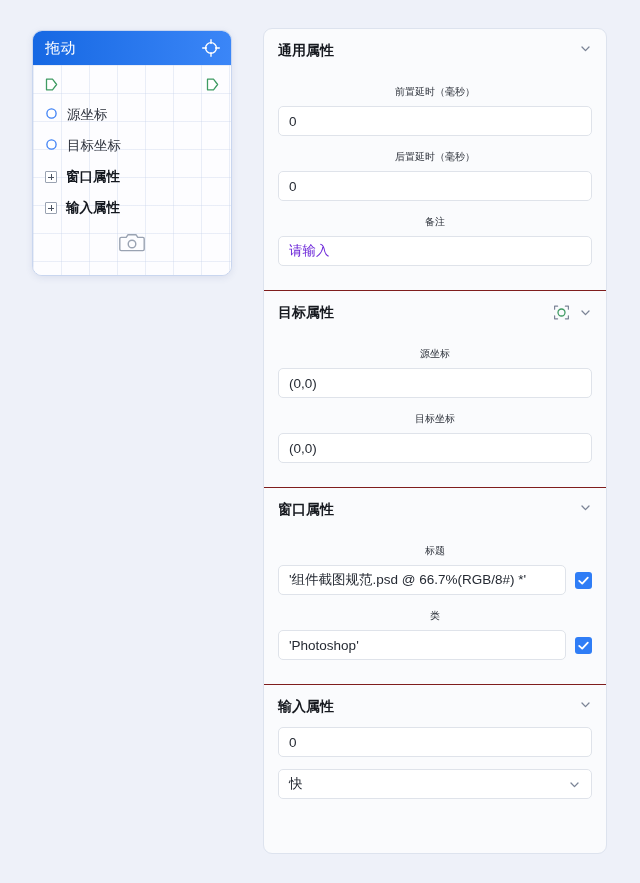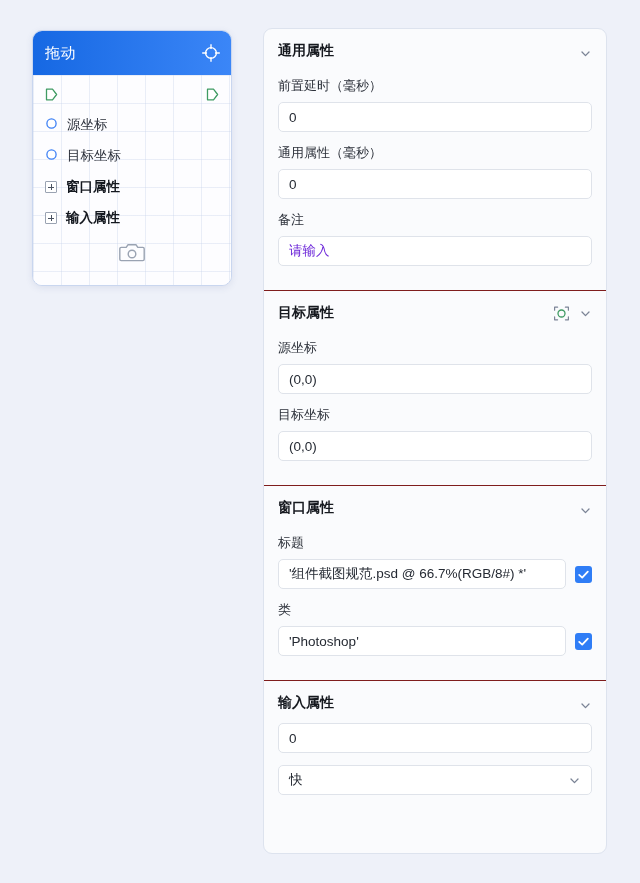--- a/index.html
+++ b/index.html
@@ -16,21 +16,21 @@
   .node-card {
     position: absolute; left: 32px; top: 30px;
     width: 200px;
     background: #ffffff;
     border: 1px solid #c9d6ef;
     border-radius: 10px;
     box-shadow: 0 2px 7px rgba(60,80,140,0.10);
     overflow: hidden;
   }
   .node-header {
-    height: 44px;
+    height: 34px;
     background: linear-gradient(90deg, #1668e3 0%, #3b86f7 100%);
     display: flex; align-items: center; justify-content: space-between;
     padding: 0 10px 0 12px;
   }
   .node-title {
     color: #ffffff; font-size: 15px; letter-spacing: .5px;
   }
   .target-icon { width: 20px; height: 20px; display: block; }
 
   .node-body {
@@ -84,33 +84,34 @@
     width: 344px; height: 826px;
     background: #fafbfd;
     border: 1px solid #dde3ee;
     border-radius: 9px;
     overflow: hidden;
   }
   .section { position: relative; }
   .section + .section { border-top: 1px solid #7f1d1d; }
 
   .sec-head {
-    display: flex; align-items: flex-end;
+    display: flex; align-items: flex-start;
     padding: 13px 14px 11px 14px;
   }
   .sec-title { font-size: 14px; font-weight: bold; color: #16191f; flex: 1; }
   .sec-tools { display: flex; align-items: center; gap: 9px; }
   .pick-icon { width: 17px; height: 17px; display: block; }
   .chevron { width: 13px; height: 13px; display: block; }
 
   .sec-body { padding: 0 14px 12px 14px; }
 
   .lbl {
-    font-size: 13px; color: #2c313a;
-    margin: 6px 0 7px 0;
+    font-size: 10px; color: #2c313a;
+    margin: 14px 0 7px 0;
+    text-align: center;
   }
   .inp-wrap { display: flex; align-items: center; gap: 9px; margin-bottom: 12px; }
   .inp {
     flex: 1;
     height: 30px;
     background: #ffffff;
     border: 1px solid #dfe3ea;
     border-radius: 5px;
     display: flex; align-items: center;
     padding: 0 10px;
@@ -216,21 +217,21 @@
                 <path d="M3 5 L6.5 8.6 L10 5" stroke="#7b8496" stroke-width="1.3" stroke-linecap="round" stroke-linejoin="round"></path>
               </svg>
           </span>
         </span>
       </div>
       <div class="sec-body">
         <div class="lbl">前置延时（毫秒）</div>
         <div class="inp-wrap">
           <div class="inp">0</div>
         </div>
-        <div class="lbl">通用属性（毫秒）</div>
+        <div class="lbl">后置延时（毫秒）</div>
         <div class="inp-wrap">
           <div class="inp">0</div>
         </div>
         <div class="lbl">备注</div>
         <div class="inp-wrap">
           <div class="inp placeholder">请输入</div>
         </div>
       </div>
     </div>
 

